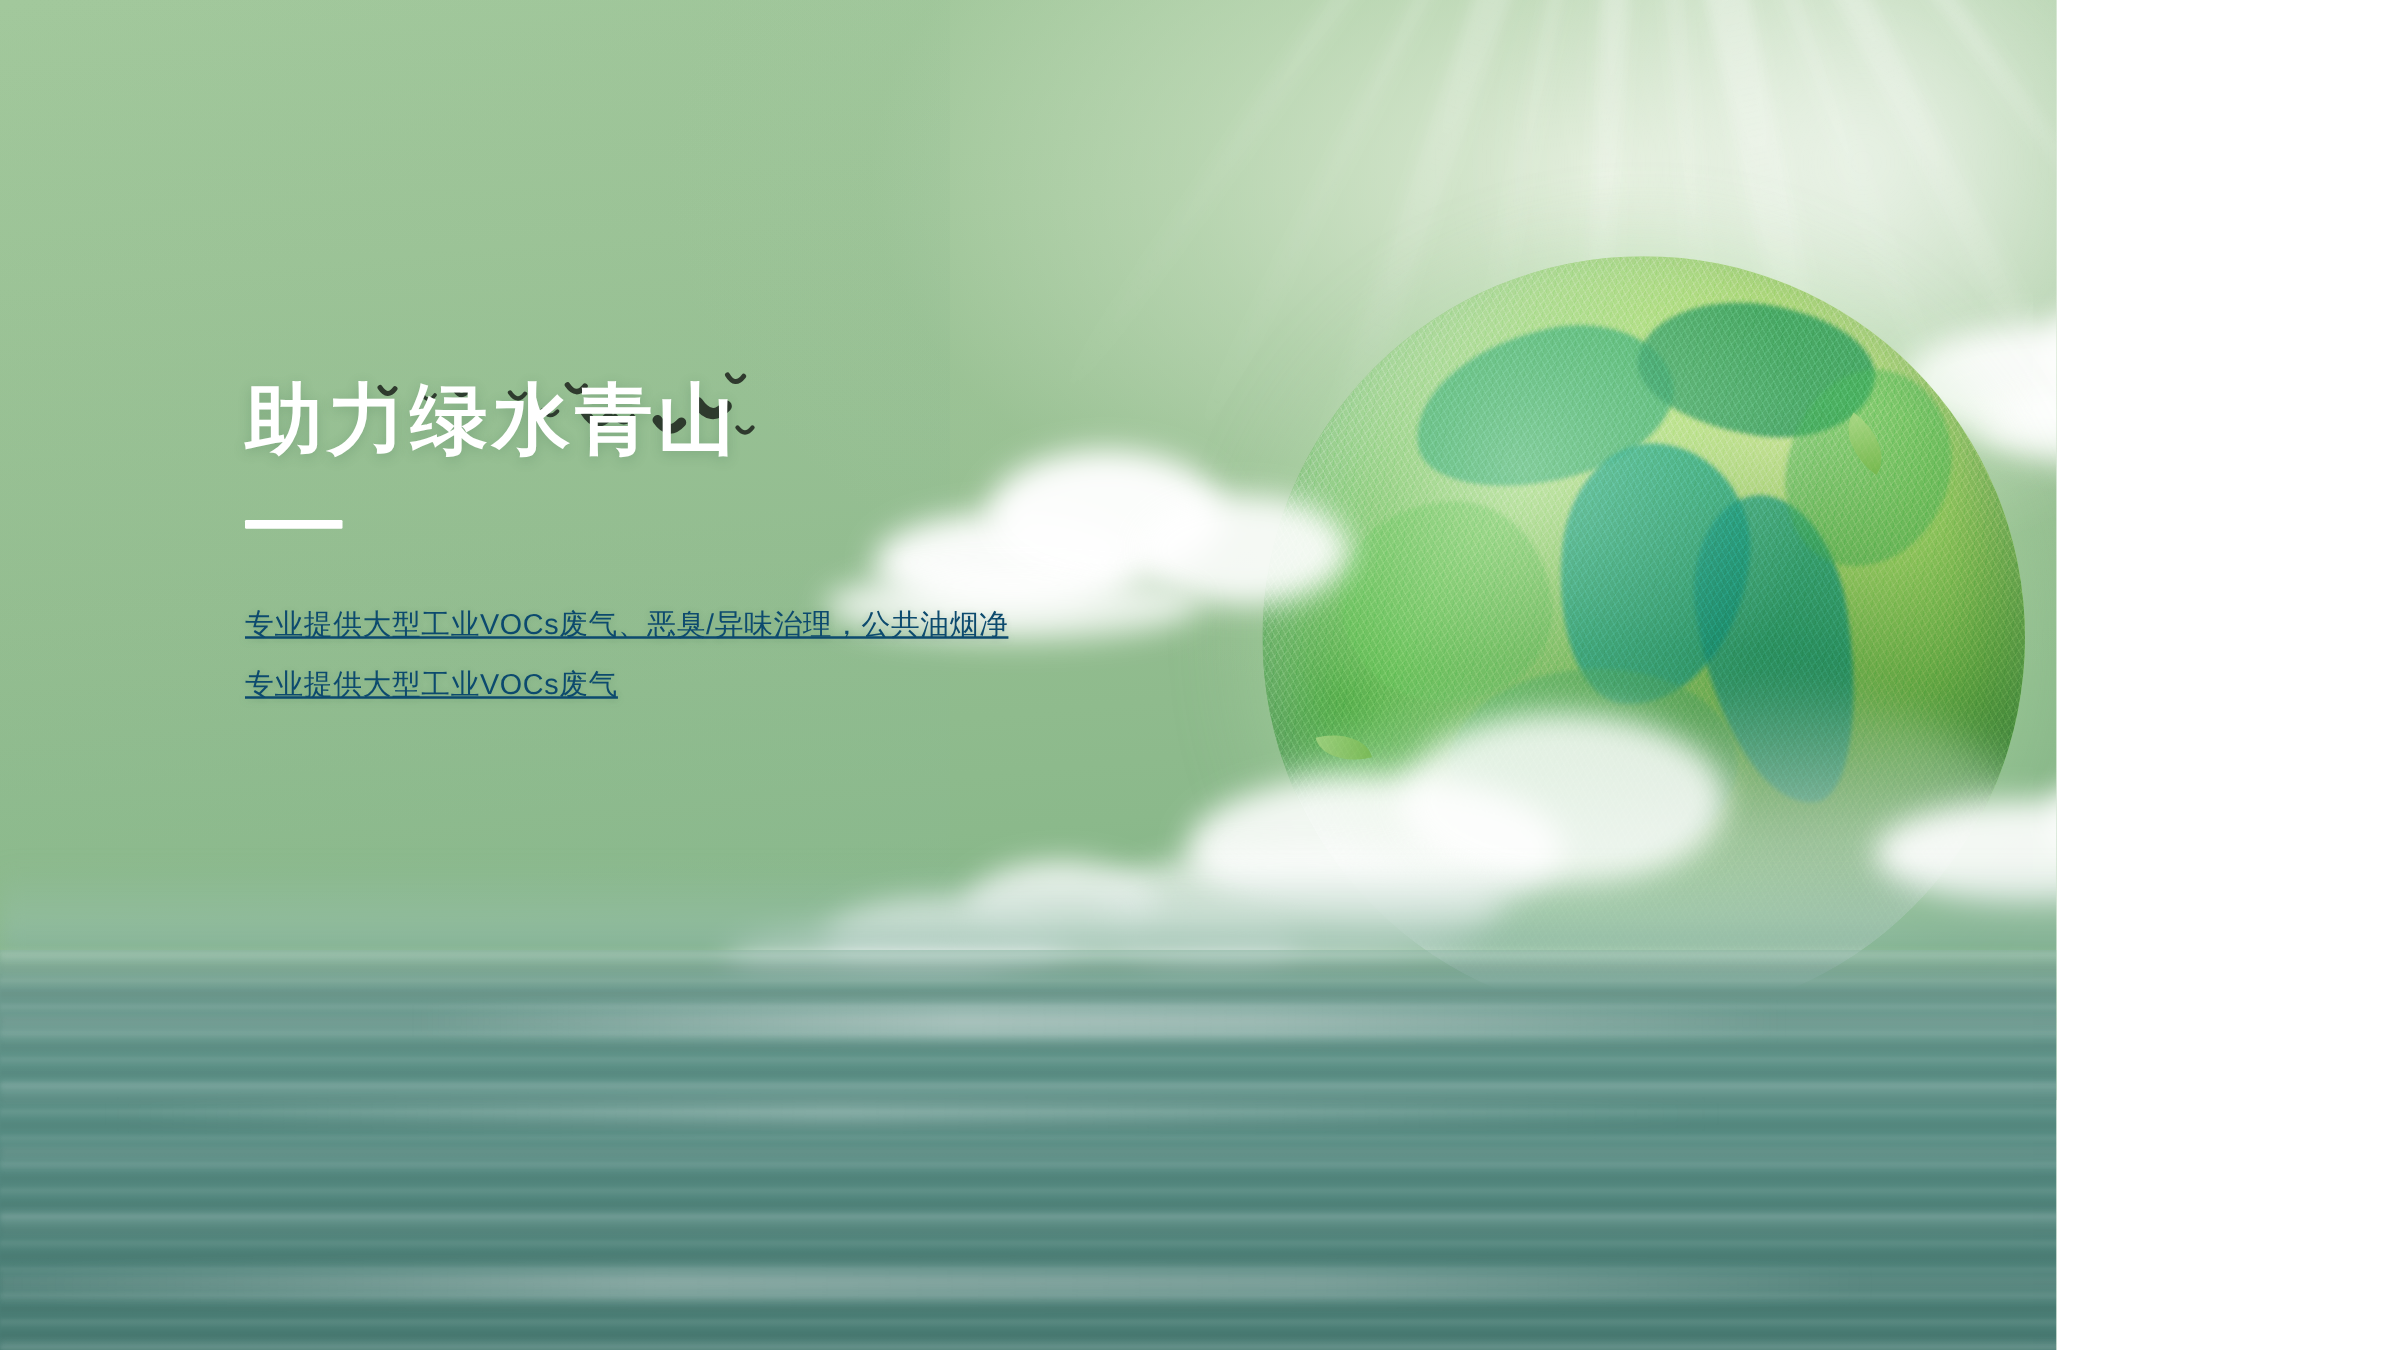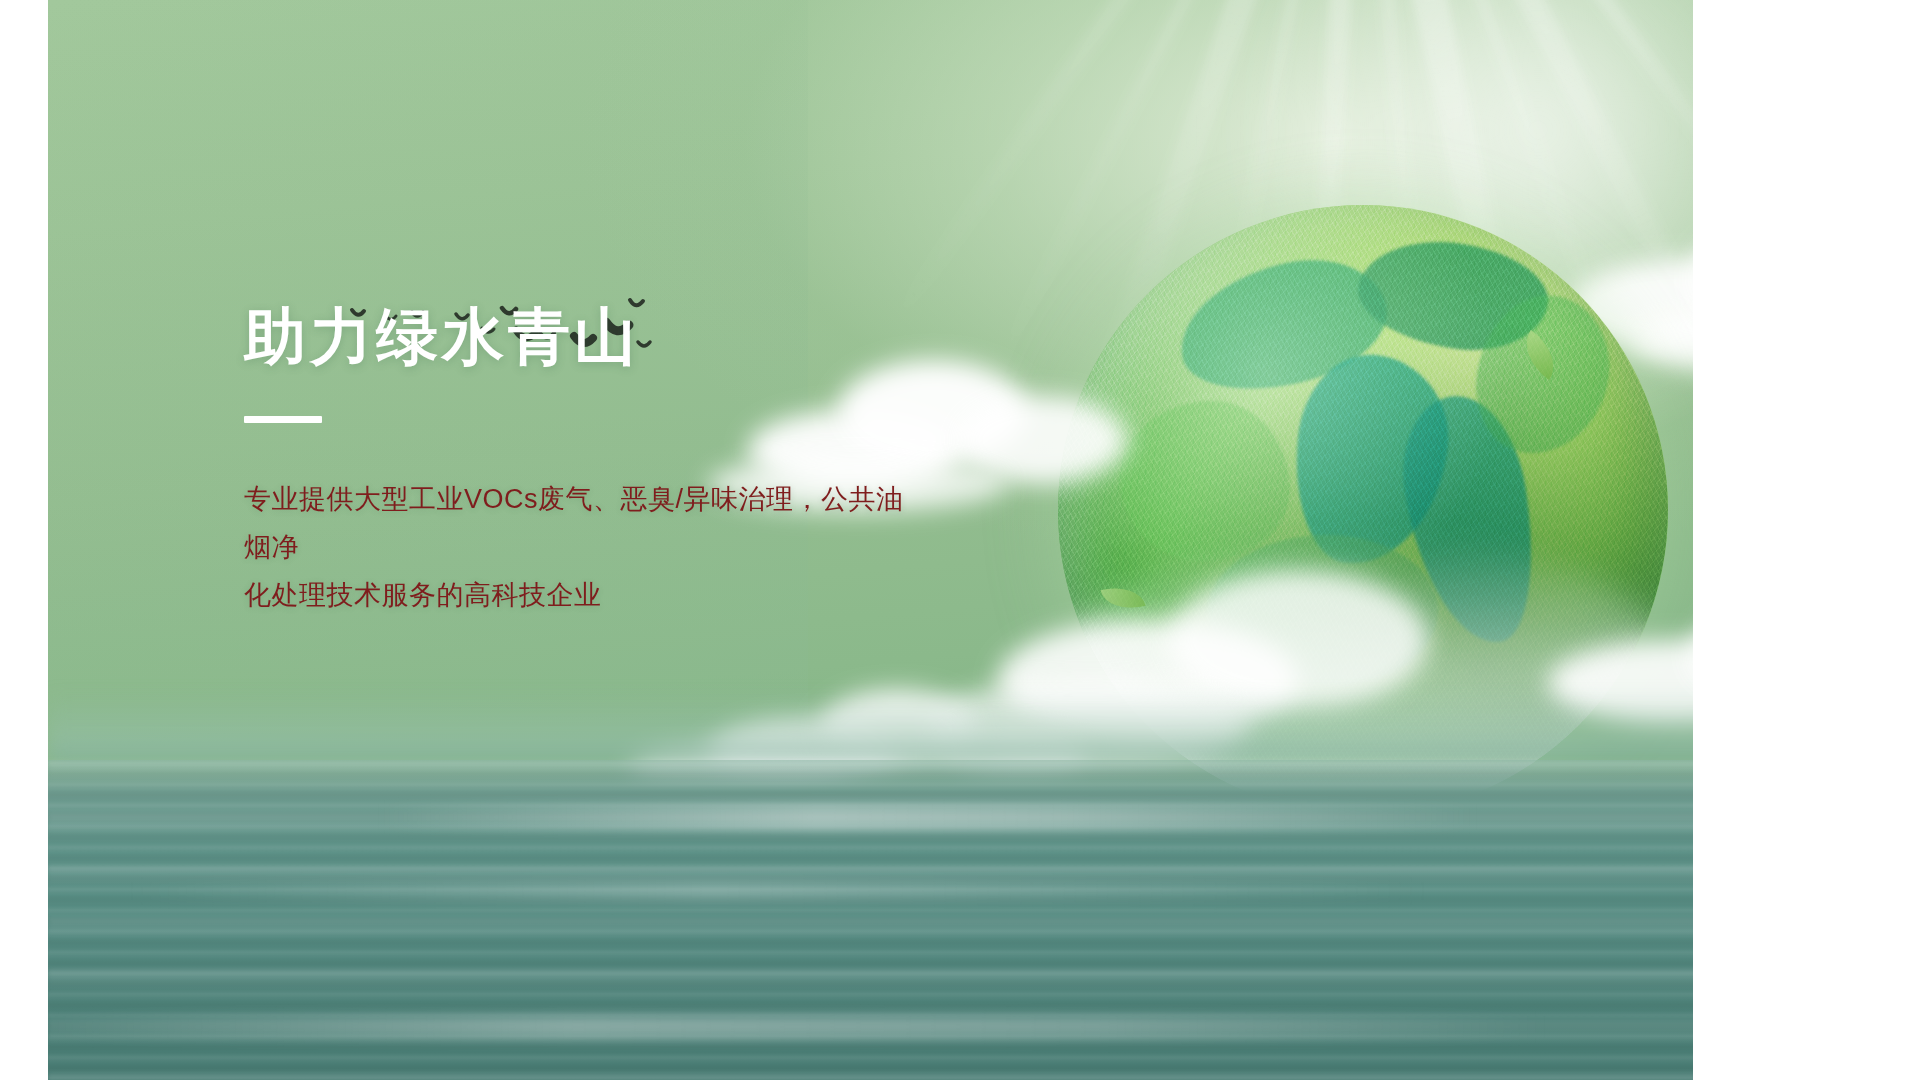--- a/index.html
+++ b/index.html
@@ -6,21 +6,20 @@
   html,body{margin:0;padding:0;background:#ffffff;}
   *{box-sizing:border-box;}
   body{font-family:"Liberation Sans","DejaVu Sans",sans-serif;}
 
   #banner{
     position:relative;
     width:1645px;
     height:1080px;
     overflow:hidden;
     background:#9cc497;
-    margin-left:48px;
   }
 
   
   .sky{
     position:absolute;left:0;top:0;width:1920px;height:880px;
     background:
       radial-gradient(ellipse 900px 520px at 1290px 140px,
         rgba(236,244,228,0.85) 0%, rgba(214,232,205,0.45) 38%,
         rgba(176,208,166,0.10) 66%, rgba(160,197,152,0) 85%),
       linear-gradient(175deg,#a2c89c 0%, #9dc497 22%, #95be90 48%, #8bb98b 70%, #7fb184 88%, #74a87f 100%);
@@ -185,27 +184,28 @@
     text-shadow:0 2px 10px rgba(40,90,60,0.22);
     margin:0;
   }
   .headline .l2{display:block;}
   .divider{
     margin-top:42px;
     width:78px;height:7px;background:#ffffff;border-radius:1px;
   }
   .desc{
     margin-top:52px;
-    color:#7f1d1d;
-    font-size:27px;
+    color:#0c4a6e;
+    font-size:23px;
     line-height:48px;
     font-weight:400;
     letter-spacing:.5px;
     max-width:660px;
     text-shadow:0 1px 6px rgba(40,90,60,0.18);
+    text-decoration:underline;
   }
   .desc span{display:block;}
 </style>
 </head>
 <body>
 
 <div id="banner">
 
   <div class="sky"></div>
   <div class="sky-left-tint"></div>
@@ -316,17 +316,17 @@
   <div class="water-shine2"></div>
   <div class="water-shine3"></div>
 
   <div class="copy">
     <h1 class="headline">
       <span class="l1">助力绿水青山</span>
     </h1>
     <div class="divider"></div>
     <div class="desc">
       <span>专业提供大型工业VOCs废气、恶臭/异味治理，公共油烟净</span>
-      <span>化处理技术服务的高科技企业</span>
+      <span>专业提供大型工业VOCs废气</span>
     </div>
   </div>
 
 </div>
 
 </body></html>

